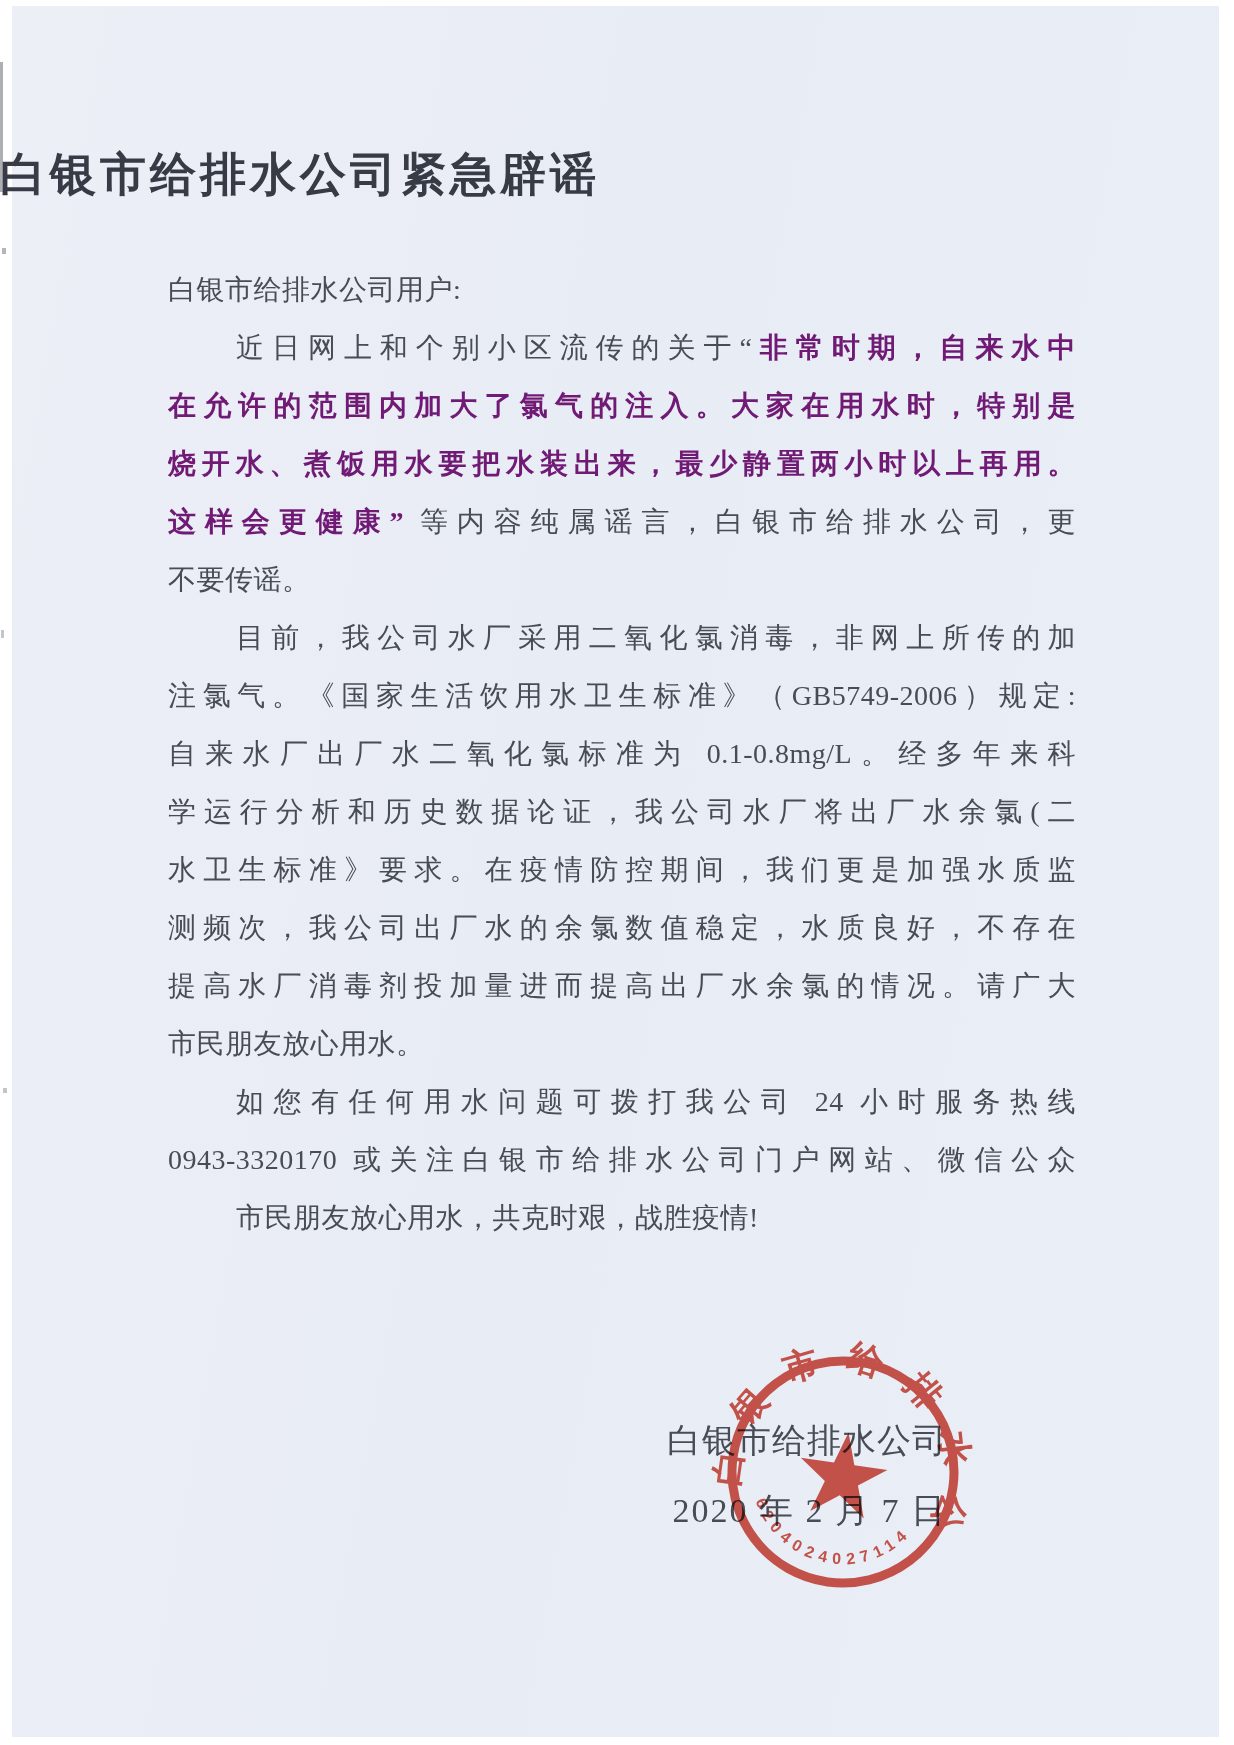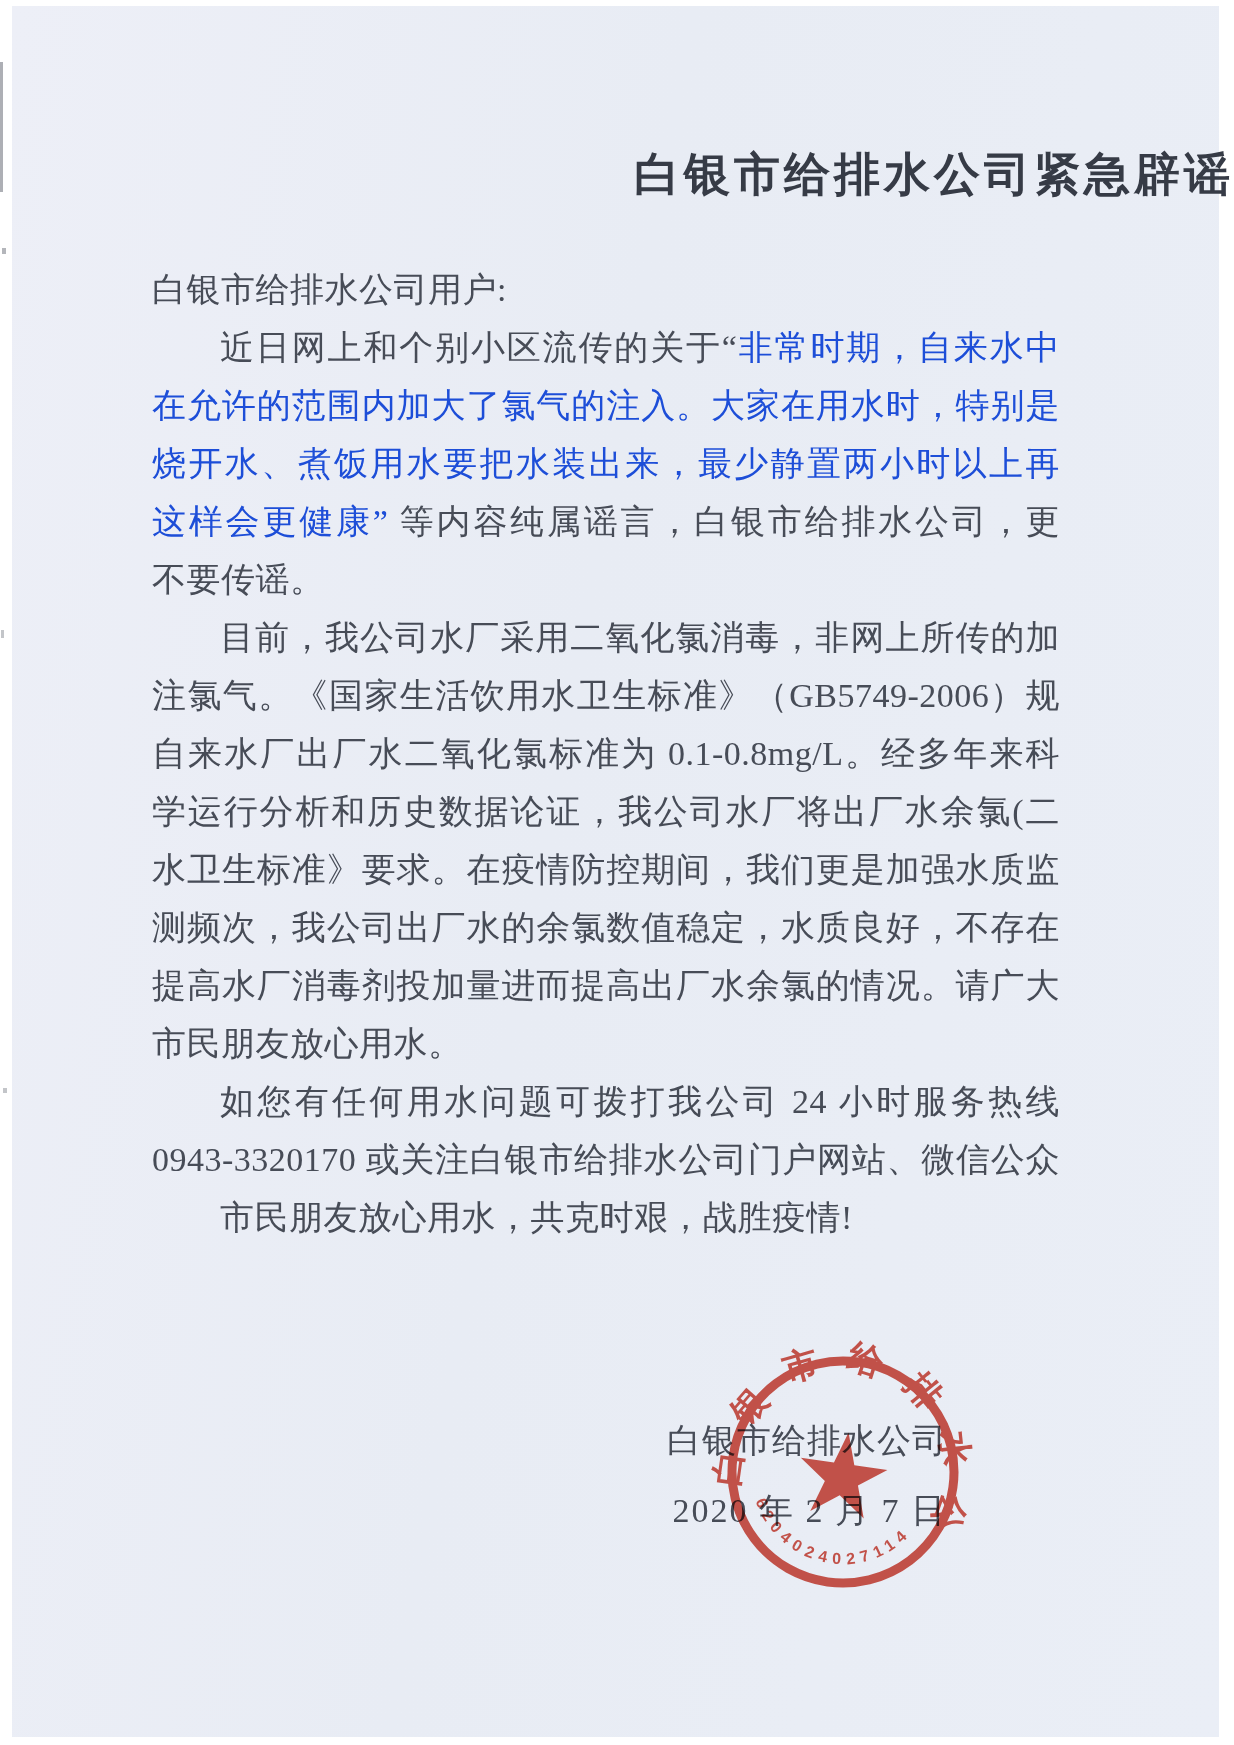--- a/index.html
+++ b/index.html
@@ -6,32 +6,32 @@
   body{
     width:1234px;height:1745px;position:relative;background:#ffffff;
     font-family:"Liberation Serif", serif;overflow:hidden;
   }
   .paper{
     position:absolute;left:12px;top:6px;right:15px;bottom:8px;
     background:linear-gradient(100deg,#edeff7 0%,#e8ecf4 45%,#eaeef6 100%);
   }
   .doc-title{
     position:absolute;top:144px;left:0;width:100%;
-    text-align:right;font-size:46px;font-weight:bold;letter-spacing:4px;
+    text-align:left;font-size:46px;font-weight:bold;letter-spacing:4px;
     color:#363b46;
   }
   .doc-body{
-    position:absolute;top:261px;left:152px;width:908px;
-    font-size:34px;color:#474c57;letter-spacing:.5px;
+    position:absolute;top:261px;left:168px;width:908px;
+    font-size:28px;color:#474c57;letter-spacing:.5px;
   }
   .line{height:58px;line-height:58px;overflow:hidden;}
   .line.fill{text-align:justify;text-align-last:justify;text-justify:inter-character;}
   .line.indent{text-indent:68px;}
   .salutation{height:58px;line-height:58px;}
-  .bold{font-weight:normal;color:#1d4ed8;}
+  .bold{font-weight:bold;color:#701a75;}
   .sig-block{position:absolute;right:287px;text-align:right;font-size:34px;color:#474c57;}
   .sig-company{top:1418px;letter-spacing:1px;}
   .sig-date{top:1488px;letter-spacing:2px;}
   .seal{
     position:absolute;left:703px;top:1332px;width:280px;height:280px;
     transform:rotate(8deg);mix-blend-mode:multiply;opacity:.9;
   }
   .edge-mark{position:absolute;background:#6a6e78;}
   .em1{left:0;top:62px;width:3px;height:130px;opacity:.55;}
   .em2{left:2px;top:248px;width:4px;height:6px;opacity:.5;}

